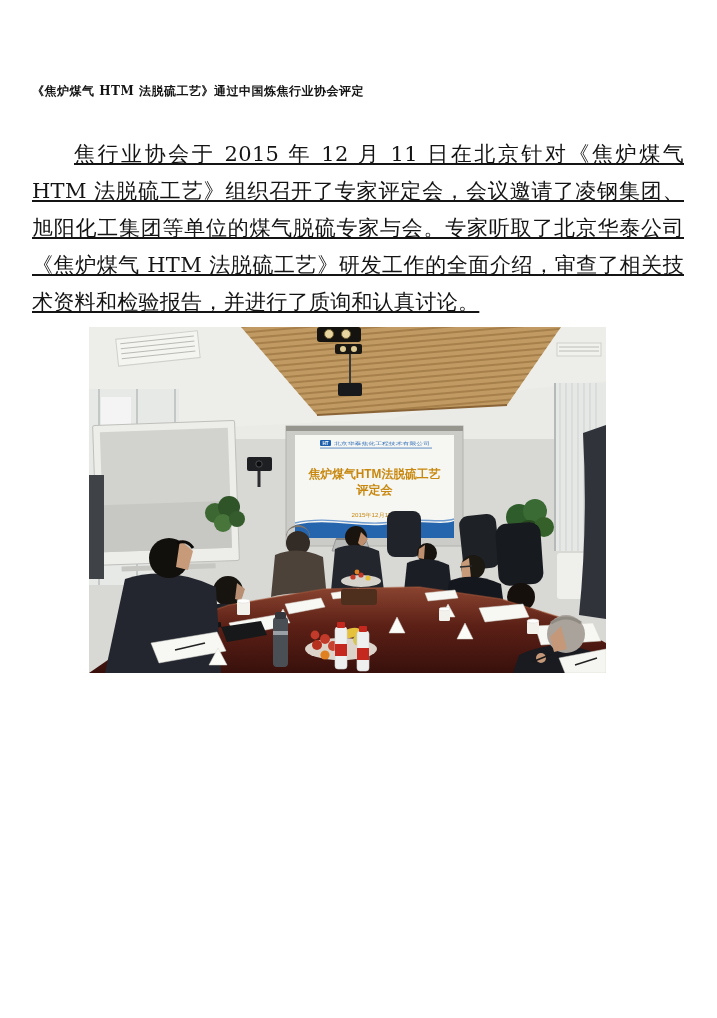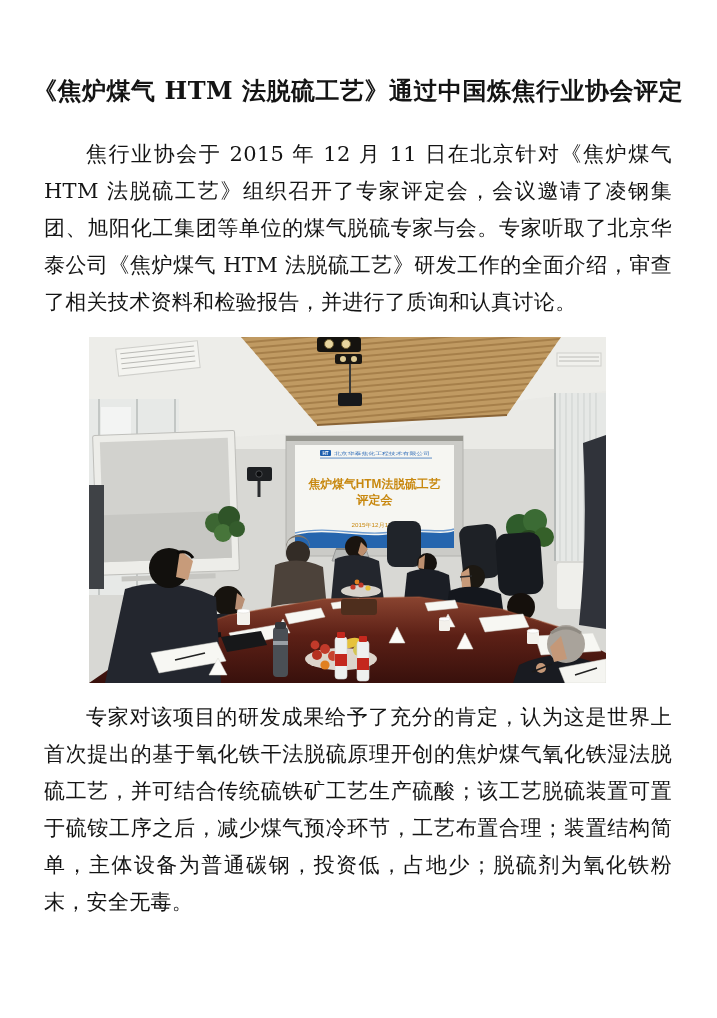--- a/index.html
+++ b/index.html
@@ -8,33 +8,33 @@
     width:717px;height:1018px;
     background:#ffffff;
     box-sizing:border-box;
     padding:78px 33px 0 32px;
     font-family:"DejaVu Serif", serif;
     color:#141414;
     overflow:hidden;
   }
   h1.doc-title{
     margin:0 0 32px 0;
-    font-size:24px;
+    font-size:12px;
     line-height:26px;
     font-weight:bold;
-    text-align:center;
     letter-spacing:0.5px;
   }
   p.body-par{
-    margin:12px;
+    margin:0;
     font-size:21px;
     line-height:37px;
     text-align:justify;
     text-indent:2em;
     letter-spacing:0.3px;
+    text-decoration:underline;
   }
   figure.photo{
     margin:2px 0 12px 53px;
     width:553px;height:346px;
     padding:4px;
   }
   figure.photo svg{display:block;}
 </style>
 </head>
 <body>
@@ -295,15 +295,14 @@
       <g>
         <polygon points="62,316 128,305 137,324 70,336" fill="#f7f7f3" stroke="#d8d8d2" stroke-width="0.5"></polygon>
         <line x1="86" y1="323" x2="116" y2="316" stroke="#222222" stroke-width="1.6"></line>
         <polygon points="470,331 517,322 517,346 476,346" fill="#f5f5f1" stroke="#d8d8d2" stroke-width="0.5"></polygon>
         <line x1="486" y1="338" x2="508" y2="331" stroke="#222222" stroke-width="1.4"></line>
         <polygon points="120,338 129,321 138,338" fill="#fbfbf8" stroke="#d9d9d3" stroke-width="0.5"></polygon>
       </g>
     </svg>
   </figure>
 
-  <p class="body-par">专家对该项目的研发成果给予了充分的肯定，认为这是世界上首次提出的基于氧化铁干法脱硫原理开创的焦炉煤气氧化铁湿法脱硫工艺，并可结合传统硫铁矿工艺生产硫酸；该工艺脱硫装置可置于硫铵工序之后，减少煤气预冷环节，工艺布置合理；装置结构简单，主体设备为普通碳钢，投资低，占地少；脱硫剂为氧化铁粉末，安全无毒。</p>
 
 </div>
 
 </body></html>

